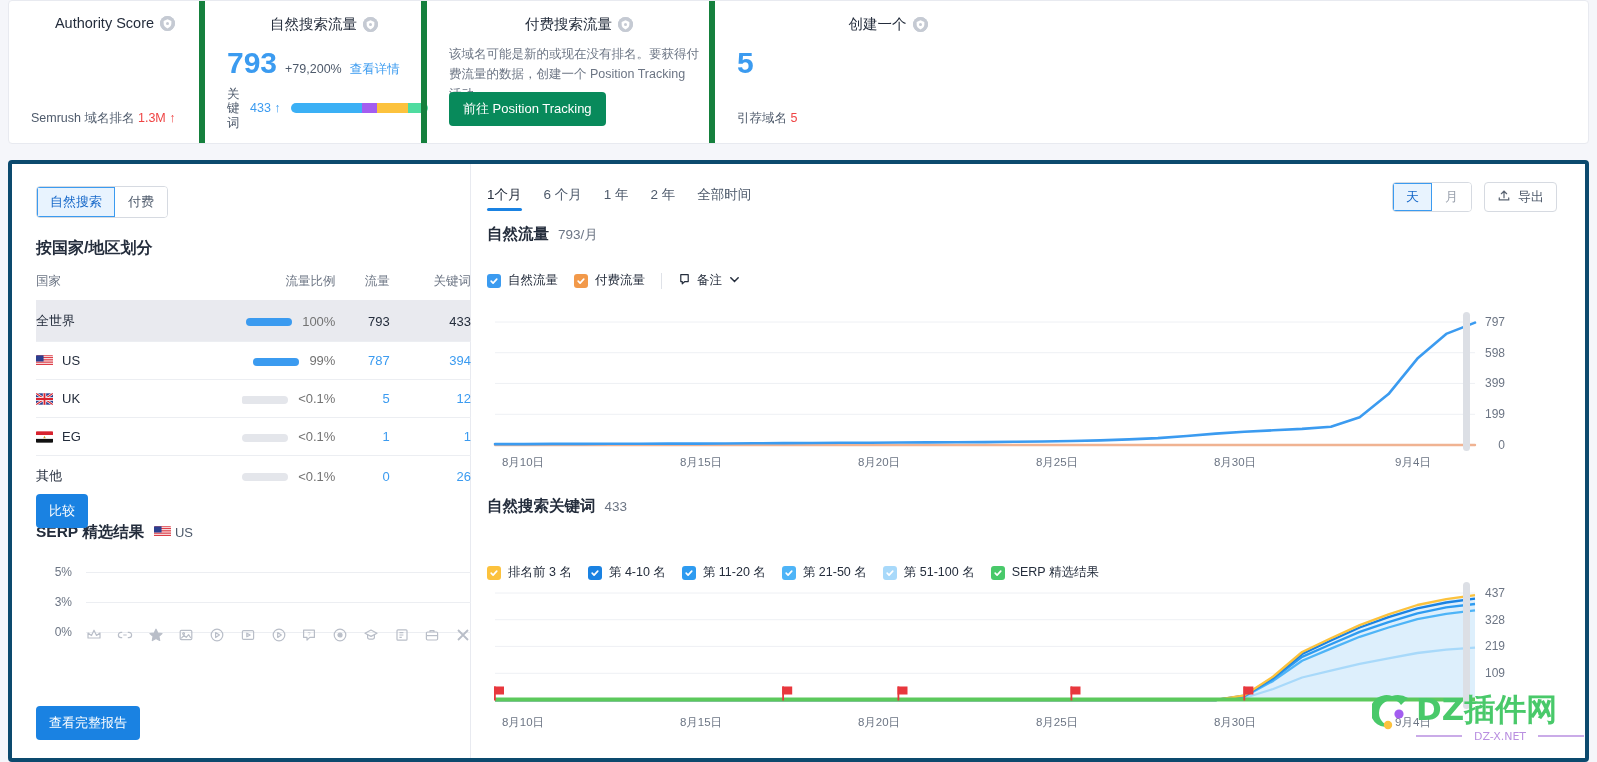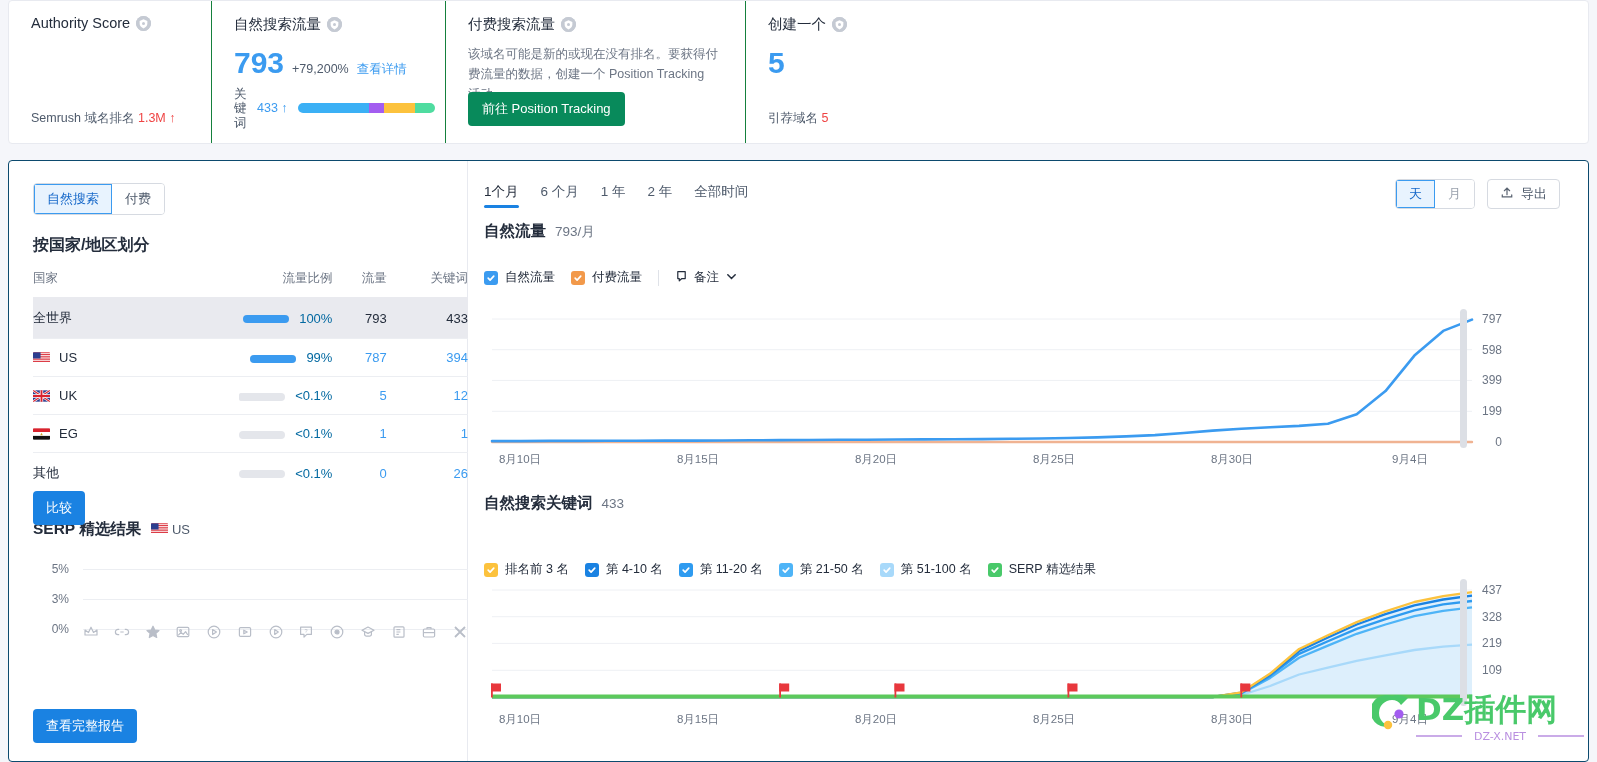--- a/index.html
+++ b/index.html
@@ -12,29 +12,29 @@
   }
   .page { position: relative; width: 1597px; height: 762px; }
 
   
   .summary-card {
     position: absolute; left: 8px; top: 0; width: 1581px; height: 144px;
     background: #fff; border: 1px solid #e8eaf0; border-radius: 4px;
     display: flex;
   }
   .sum-col { position: relative; padding: 14px 0 0 0; }
-  .sum-col + .sum-col { border-left: 1px solid #15803d; margin-left: 12px; }
+  .sum-col + .sum-col { border-left: 6px solid #15803d; }
   .col-authority { width: 190px; padding-left: 22px; }
   .col-organic   { width: 222px; padding-left: 22px; }
   .col-paid      { width: 288px; padding-left: 22px; }
   .col-backlinks { width: 330px; padding-left: 22px; }
 
   .sum-title {
     font-size: 14.5px; color: #242d3c; display: flex; align-items: center;
-    gap: 6px; font-weight: 400; white-space: nowrap;
+    gap: 6px; font-weight: 400; white-space: nowrap; justify-content: center;
   }
   .info-ico {
     width: 15px; height: 15px; border-radius: 50%;
     background: #c5cad3; display: inline-flex;
     align-items: center; justify-content: center;
     color: #fff; font-size: 10px; line-height: 1; flex: 0 0 auto;
   }
   .info-ico svg { width: 15px; height: 15px; display: block; }
 
   .big-num {
@@ -70,21 +70,21 @@
   .btn-green {
     position: absolute; left: 22px; bottom: 17px;
     background: #088a5b; color: #fff; border: none; border-radius: 4px;
     font-size: 13px; padding: 8px 14px; cursor: pointer;
     font-family: inherit;
   }
 
   
   .main-panel {
     position: absolute; left: 8px; top: 160px; width: 1581px; height: 602px;
-    background: #fff; border: 1px solid #0c4a6e; border-radius: 4px;
+    background: #fff; border: 4px solid #0c4a6e; border-radius: 4px;
     display: flex;
   }
   .left-pane { width: 459px; border-right: 1px solid #e8eaf0; position: relative; }
   .right-pane { flex: 1; position: relative; }
 
   
   .seg {
     display: inline-flex; border: 1px solid #d6dae1; border-radius: 4px;
     overflow: hidden; margin: 22px 0 0 24px;
   }
@@ -104,21 +104,21 @@
   }
   .ctable th.c-name { text-align: left; }
   .ctable td {
     font-size: 13px; padding: 11px 0; border-top: 1px solid #eceef2;
     text-align: right; white-space: nowrap;
   }
   .ctable td.c-name { text-align: left; }
   .ctable tr.hl td { background: #e9eaef; border-top-color: #e9eaef; }
   .ctable tr.hl td.c-val { color: #242d3c; }
   .c-val { color: #3b9bf0; }
-  .c-pct { color: #0369a1; }
+  .c-pct { color: #737373; }
   .name-cell { display: flex; align-items: center; gap: 9px; }
   .flag { width: 17px; height: 12px; border-radius: 1px; display: inline-block;
           flex: 0 0 auto; overflow: hidden; }
   .bar-track { display: inline-block; width: 46px; height: 8px;
                border-radius: 4px; background: #e4e6eb; vertical-align: middle; }
   .bar-fill { display: block; height: 8px; border-radius: 4px; background: #3b9bf0; }
 
   .btn-blue {
     background: #1a82e2; color: #fff; border: none; border-radius: 4px;
     font-size: 13px; padding: 8px 13px; cursor: pointer; font-family: inherit;

